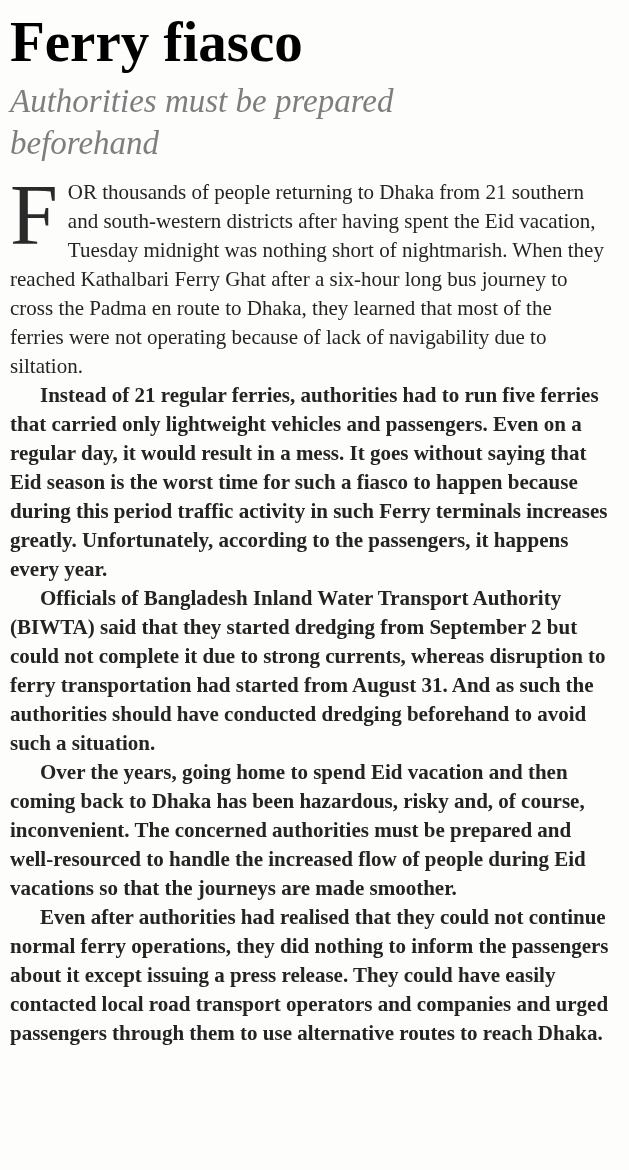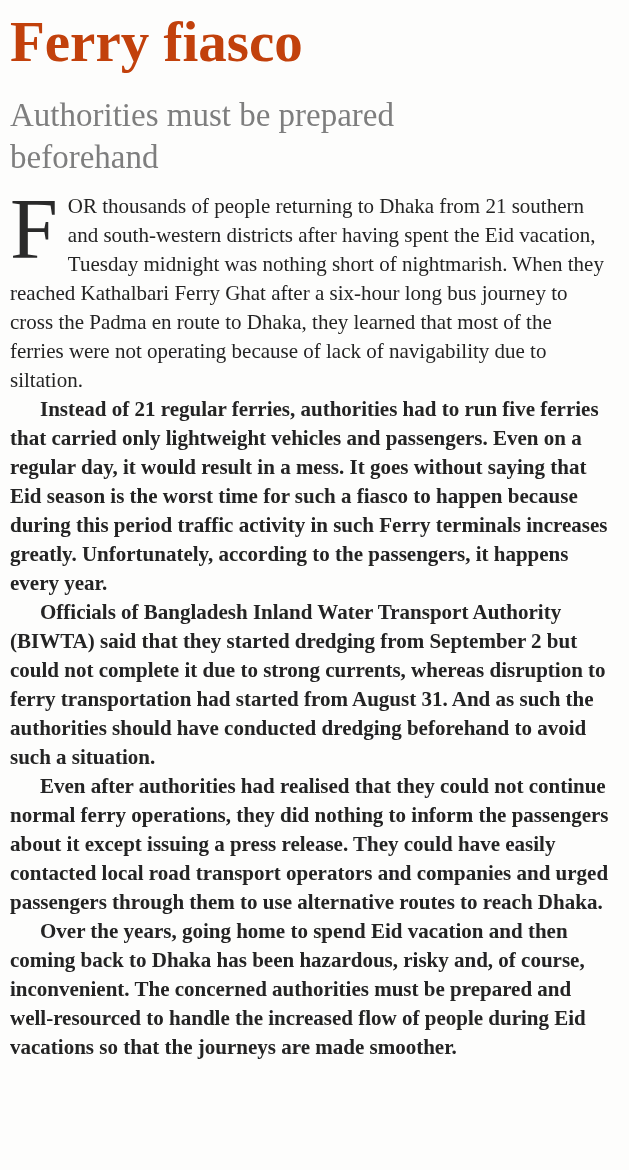--- a/index.html
+++ b/index.html
@@ -18,26 +18,27 @@
     box-sizing: border-box;
     width: 629px;
     min-height: 1170px;
     padding: 12px 20px 20px 10px;
     background: #fdfdfc;
   }
   .article-title {
     font-size: 57px;
     font-weight: bold;
     line-height: 1.05;
-    margin: 0 0 22px 0;
+    margin: 0 0 8px 0;
     letter-spacing: 0px;
-    color: #c2410c;
+    color: #000000;
   }
   .article-subtitle {
     font-size: 33px;
+    font-style: italic;
     font-weight: normal;
     line-height: 1.28;
     margin: 0 0 14px 0;
     color: #7e7e7e;
     max-width: 520px;
   }
   .body-text {
     font-size: 21px;
     line-height: 29px;
     color: #242424;
@@ -73,19 +74,19 @@
   <div class="body-text">
 
     <p class="para">
       <span class="dropcap">F</span><span>OR thousands of people returning to Dhaka from 21 southern and south-western districts after having spent the Eid vacation, Tuesday midnight was nothing short of nightmarish. When they reached Kathalbari Ferry Ghat after a six-hour long bus journey to cross the Padma en route to Dhaka, they learned that most of the ferries were not operating because of lack of navigability due to siltation.</span>
     </p>
 
     <p class="para indent">Instead of 21 regular ferries, authorities had to run five ferries that carried only lightweight vehicles and passengers. Even on a regular day, it would result in a mess. It goes without saying that Eid season is the worst time for such a fiasco to happen because during this period traffic activity in such Ferry terminals increases greatly. Unfortunately, according to the passengers, it happens every year.</p>
 
     <p class="para indent">Officials of Bangladesh Inland Water Transport Authority (BIWTA) said that they started dredging from September 2 but could not complete it due to strong currents, whereas disruption to ferry transportation had started from August 31. And as such the authorities should have conducted dredging beforehand to avoid such a situation.</p>
 
+    <p class="para indent">Over the years, going home to spend Eid vacation and then coming back to Dhaka has been hazardous, risky and, of course, inconvenient. The concerned authorities must be prepared and well-resourced to handle the increased flow of people during Eid vacations so that the journeys are made smoother.</p>
+
     <p class="para indent">Even after authorities had realised that they could not continue normal ferry operations, they did nothing to inform the passengers about it except issuing a press release. They could have easily contacted local road transport operators and companies and urged passengers through them to use alternative routes to reach Dhaka.</p>
-
-    <p class="para indent">Over the years, going home to spend Eid vacation and then coming back to Dhaka has been hazardous, risky and, of course, inconvenient. The concerned authorities must be prepared and well-resourced to handle the increased flow of people during Eid vacations so that the journeys are made smoother.</p>
 
   </div>
 
 </div>
 
 </body></html>

